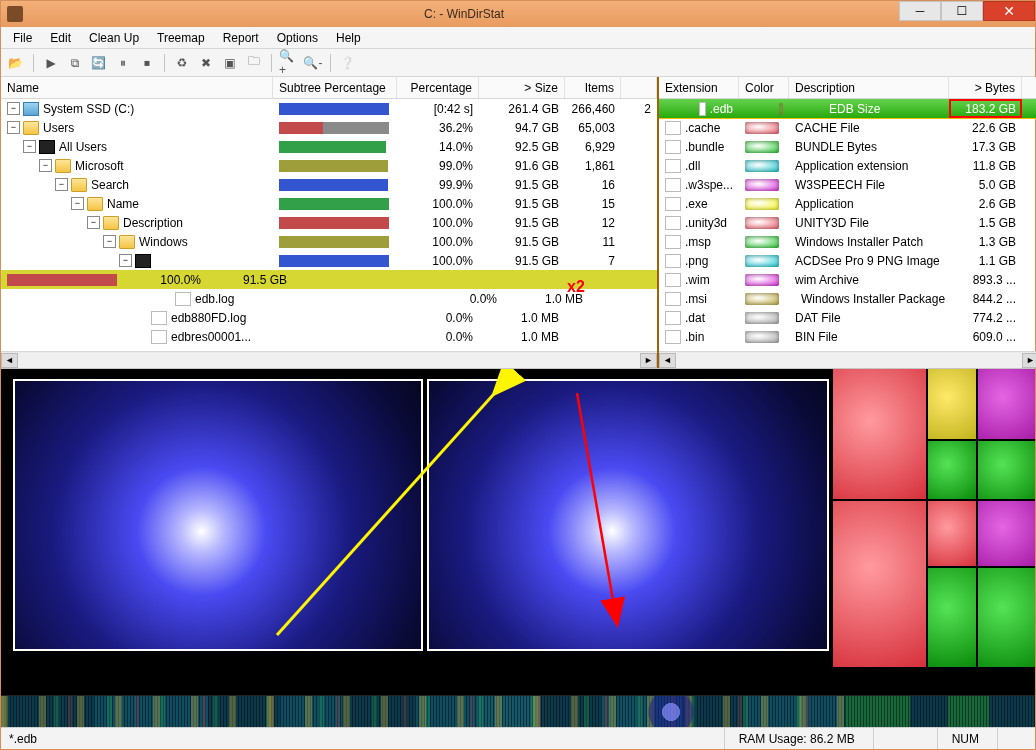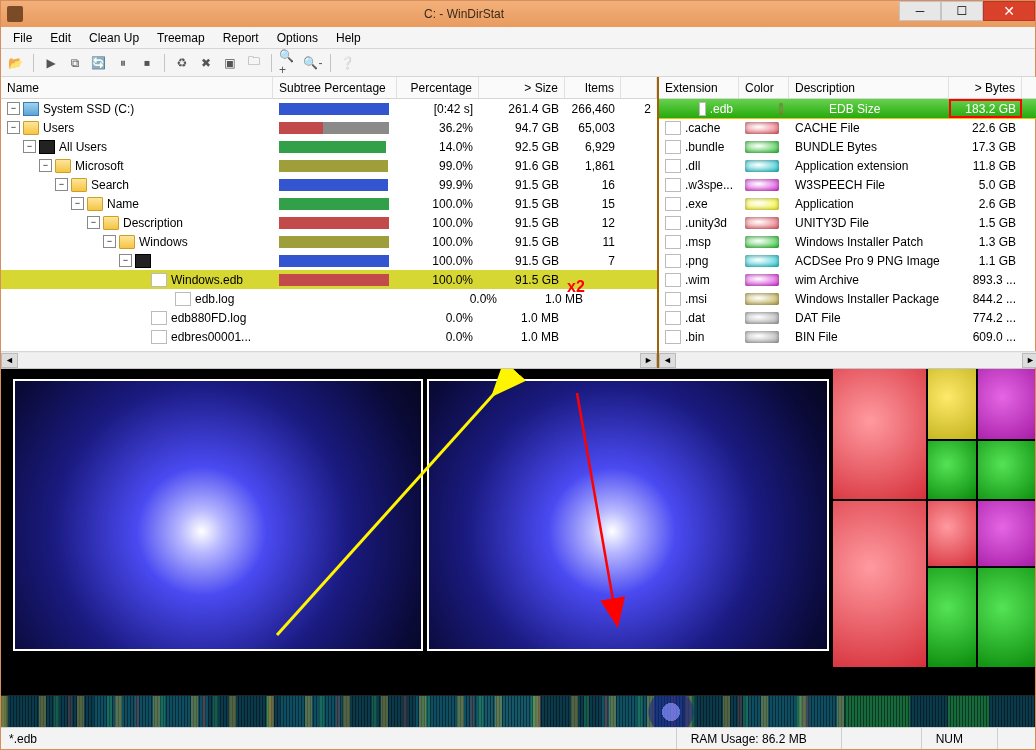--- a/index.html
+++ b/index.html
@@ -70,21 +70,21 @@
     radial-gradient(circle at 670px 16px, rgba(130,130,255,.75) 0 9px, rgba(30,30,140,.55) 9px 22px, transparent 23px),
     repeating-linear-gradient(90deg, rgba(255,210,60,.28) 0 7px, transparent 7px 38px),
     repeating-linear-gradient(90deg, rgba(60,220,90,.20) 0 5px, transparent 5px 53px),
     repeating-linear-gradient(90deg, rgba(255,70,70,.18) 0 4px, transparent 4px 67px);
   }
   .strip .right-cap{position:absolute;right:0;top:0;bottom:0;width:190px;background:
     linear-gradient(90deg, rgba(0,0,0,.45) 0 1px, transparent 1px 3px) 0 0/3px 100%,
     linear-gradient(90deg,#15693b 0 34%, #0b3a4c 34% 54%, #15693b 54% 76%, #0b3a4c 76% 100%);
   }
   
-  .statusbar{height:22px;background:#f3f3f3;border-top:1px solid #cfcfcf;display:flex;align-items:center;padding:0 8px;gap:20px;}
+  .statusbar{height:22px;background:#f3f3f3;border-top:1px solid #cfcfcf;display:flex;align-items:center;padding:0 8px;gap:4px;}
   .statusbar .spacer{flex:1;}
   .statusbar .seg-well{border-left:1px solid #cfcfcf;padding:4px 14px;height:100%;display:flex;align-items:center;}
   
   .annot{position:absolute;pointer-events:none;}
   .x2{color:#ff0000;font-weight:700;font-size:16px;}
   svg.arrow-svg{position:absolute;pointer-events:none;}
 </style>
 </head>
 <body>
 
@@ -311,33 +311,20 @@
                 <div class="bar">
                   <div class="seg" style="width: 100%; background: rgb(52, 85, 208);"></div>
                 </div>
               </div>
               <div class="cell right" style="width: 82px;">100.0%</div>
               <div class="cell right" style="width: 86px;">91.5 GB</div>
               <div class="cell right" style="width: 56px;">7</div>
               <div class="cell right" style="flex: 1 1 0%;"></div>
             </div>
             <div class="row sel">
-              <div class="cell" style="width: 272px;">
-                <span class="blank-tw"></span>
-                <span class="blank-tw"></span>
-                <span class="blank-tw"></span>
-                <span class="blank-tw"></span>
-                <span class="blank-tw"></span>
-                <span class="blank-tw"></span>
-                <span class="blank-tw"></span>
-                <span class="blank-tw"></span>
-                <span class="blank-tw"></span>
-                <span class="ficon file"></span>
-                <span>Windows.edb</span>
-              </div>
               <div class="cell" style="width: 124px;">
                 <div class="bar">
                   <div class="seg" style="width: 100%; background: rgb(194, 74, 74);"></div>
                 </div>
               </div>
               <div class="cell right" style="width: 82px;">100.0%</div>
               <div class="cell right" style="width: 86px;">91.5 GB</div>
               <div class="cell right" style="width: 56px;"></div>
               <div class="cell right" style="flex: 1 1 0%;"></div>
             </div>
@@ -514,21 +501,21 @@
               </div>
               <div class="cell" style="width: 160px;">wim Archive</div>
               <div class="cell right" style="flex: 1 1 0%;">893.3 ...</div>
               <div style="width: 17px;"></div>
             </div>
             <div class="row">
               <div class="cell" style="width: 80px;"><span class="ficon file" style="margin-right:4px"></span>.msi</div>
               <div class="cell" style="width: 50px;">
                 <div class="swatch" style="background: radial-gradient(at 40% 40%, rgba(255, 255, 255, 0.133), rgb(185, 165, 60));"></div>
               </div>
-              <div class="cell" style="width: 160px;">Windows Installer Package</div>
+              <div class="cell" style="width: 160px; margin-left: 6px;">Windows Installer Package</div>
               <div class="cell right" style="flex: 1 1 0%;">844.2 ...</div>
               <div style="width: 17px;"></div>
             </div>
             <div class="row">
               <div class="cell" style="width: 80px;"><span class="ficon file" style="margin-right:4px"></span>.dat</div>
               <div class="cell" style="width: 50px;">
                 <div class="swatch" style="background: radial-gradient(at 40% 40%, rgba(255, 255, 255, 0.133), rgb(167, 167, 167));"></div>
               </div>
               <div class="cell" style="width: 160px;">DAT File</div>
               <div class="cell right" style="flex: 1 1 0%;">774.2 ...</div>

